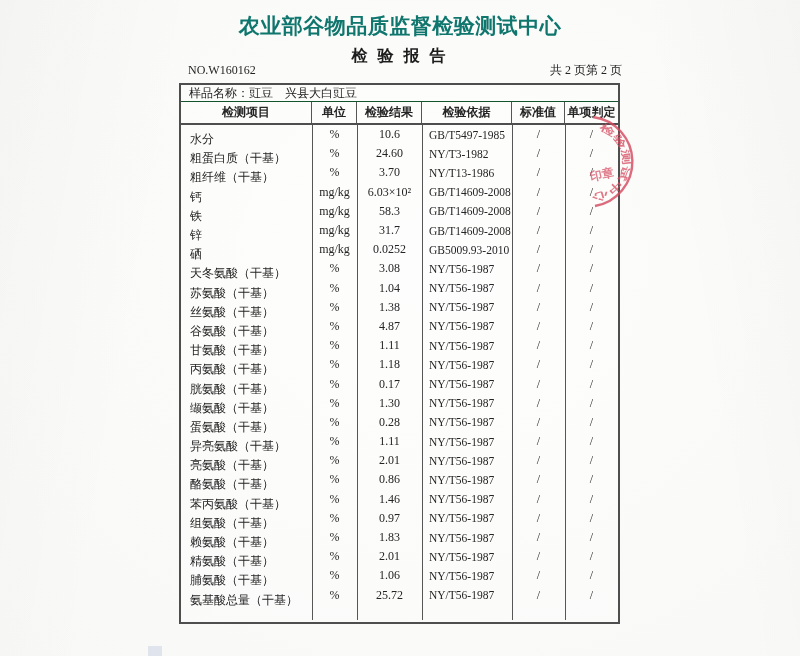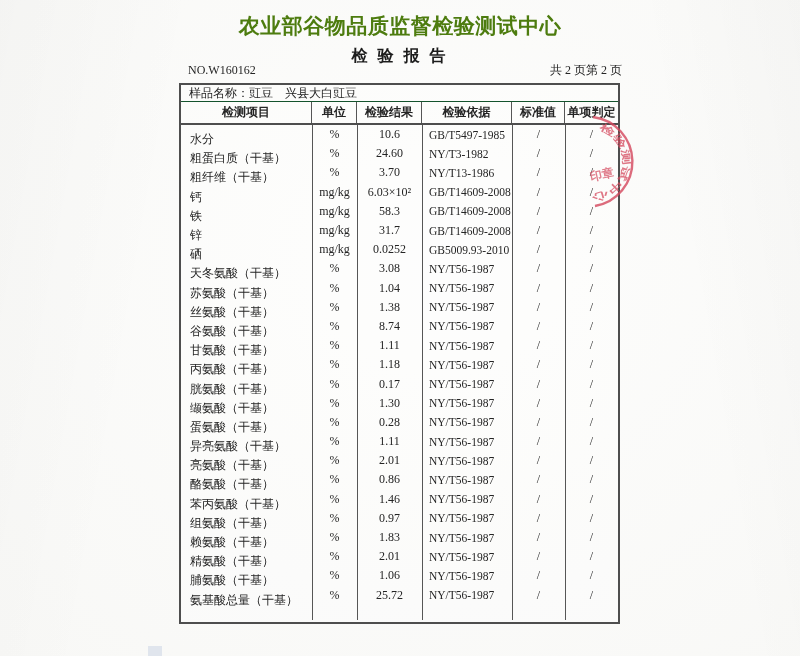--- a/index.html
+++ b/index.html
@@ -13,21 +13,21 @@
   
   .canvas::before {
     content:""; position:absolute; inset:0; pointer-events:none;
     background:
       linear-gradient(100deg, rgba(0,0,0,0.018) 0%, rgba(0,0,0,0) 22%),
       linear-gradient(260deg, rgba(0,0,0,0.02) 0%, rgba(0,0,0,0) 18%),
       radial-gradient(ellipse at 55% 40%, rgba(255,255,255,0.5), rgba(0,0,0,0.012));
   }
   .org-title {
     position:absolute; left:180px; top:12px; width:440px;
-    text-align:center; font-size:21px; font-weight:bold; letter-spacing:0.5px; color:#4d7c0f;
+    text-align:center; font-size:21px; font-weight:bold; letter-spacing:0.5px; color:#0f766e;
   }
   .report-title {
     position:absolute; left:180px; top:46px; width:440px;
     text-align:center; font-size:16px; font-weight:bold; letter-spacing:3px; color:#1c1c1c;
   }
   .meta-row {
     position:absolute; left:188px; top:62px; width:434px; height:17px;
     display:flex; justify-content:space-between; align-items:center; font-size:12px;
   }
   .report-table {
@@ -171,21 +171,21 @@
           <div class="cell w1 c-item">丝氨酸（干基）</div>
           <div class="cell w2 c-unit">%</div>
           <div class="cell w3 c-result">1.38</div>
           <div class="cell w4 c-basis">NY/T56-1987</div>
           <div class="cell w5 c-std">/</div>
           <div class="cell w6 c-judge">/</div>
         </div>
         <div class="data-row">
           <div class="cell w1 c-item">谷氨酸（干基）</div>
           <div class="cell w2 c-unit">%</div>
-          <div class="cell w3 c-result">8.74</div>
+          <div class="cell w3 c-result">4.87</div>
           <div class="cell w4 c-basis">NY/T56-1987</div>
           <div class="cell w5 c-std">/</div>
           <div class="cell w6 c-judge">/</div>
         </div>
         <div class="data-row">
           <div class="cell w1 c-item">甘氨酸（干基）</div>
           <div class="cell w2 c-unit">%</div>
           <div class="cell w3 c-result">1.11</div>
           <div class="cell w4 c-basis">NY/T56-1987</div>
           <div class="cell w5 c-std">/</div>

